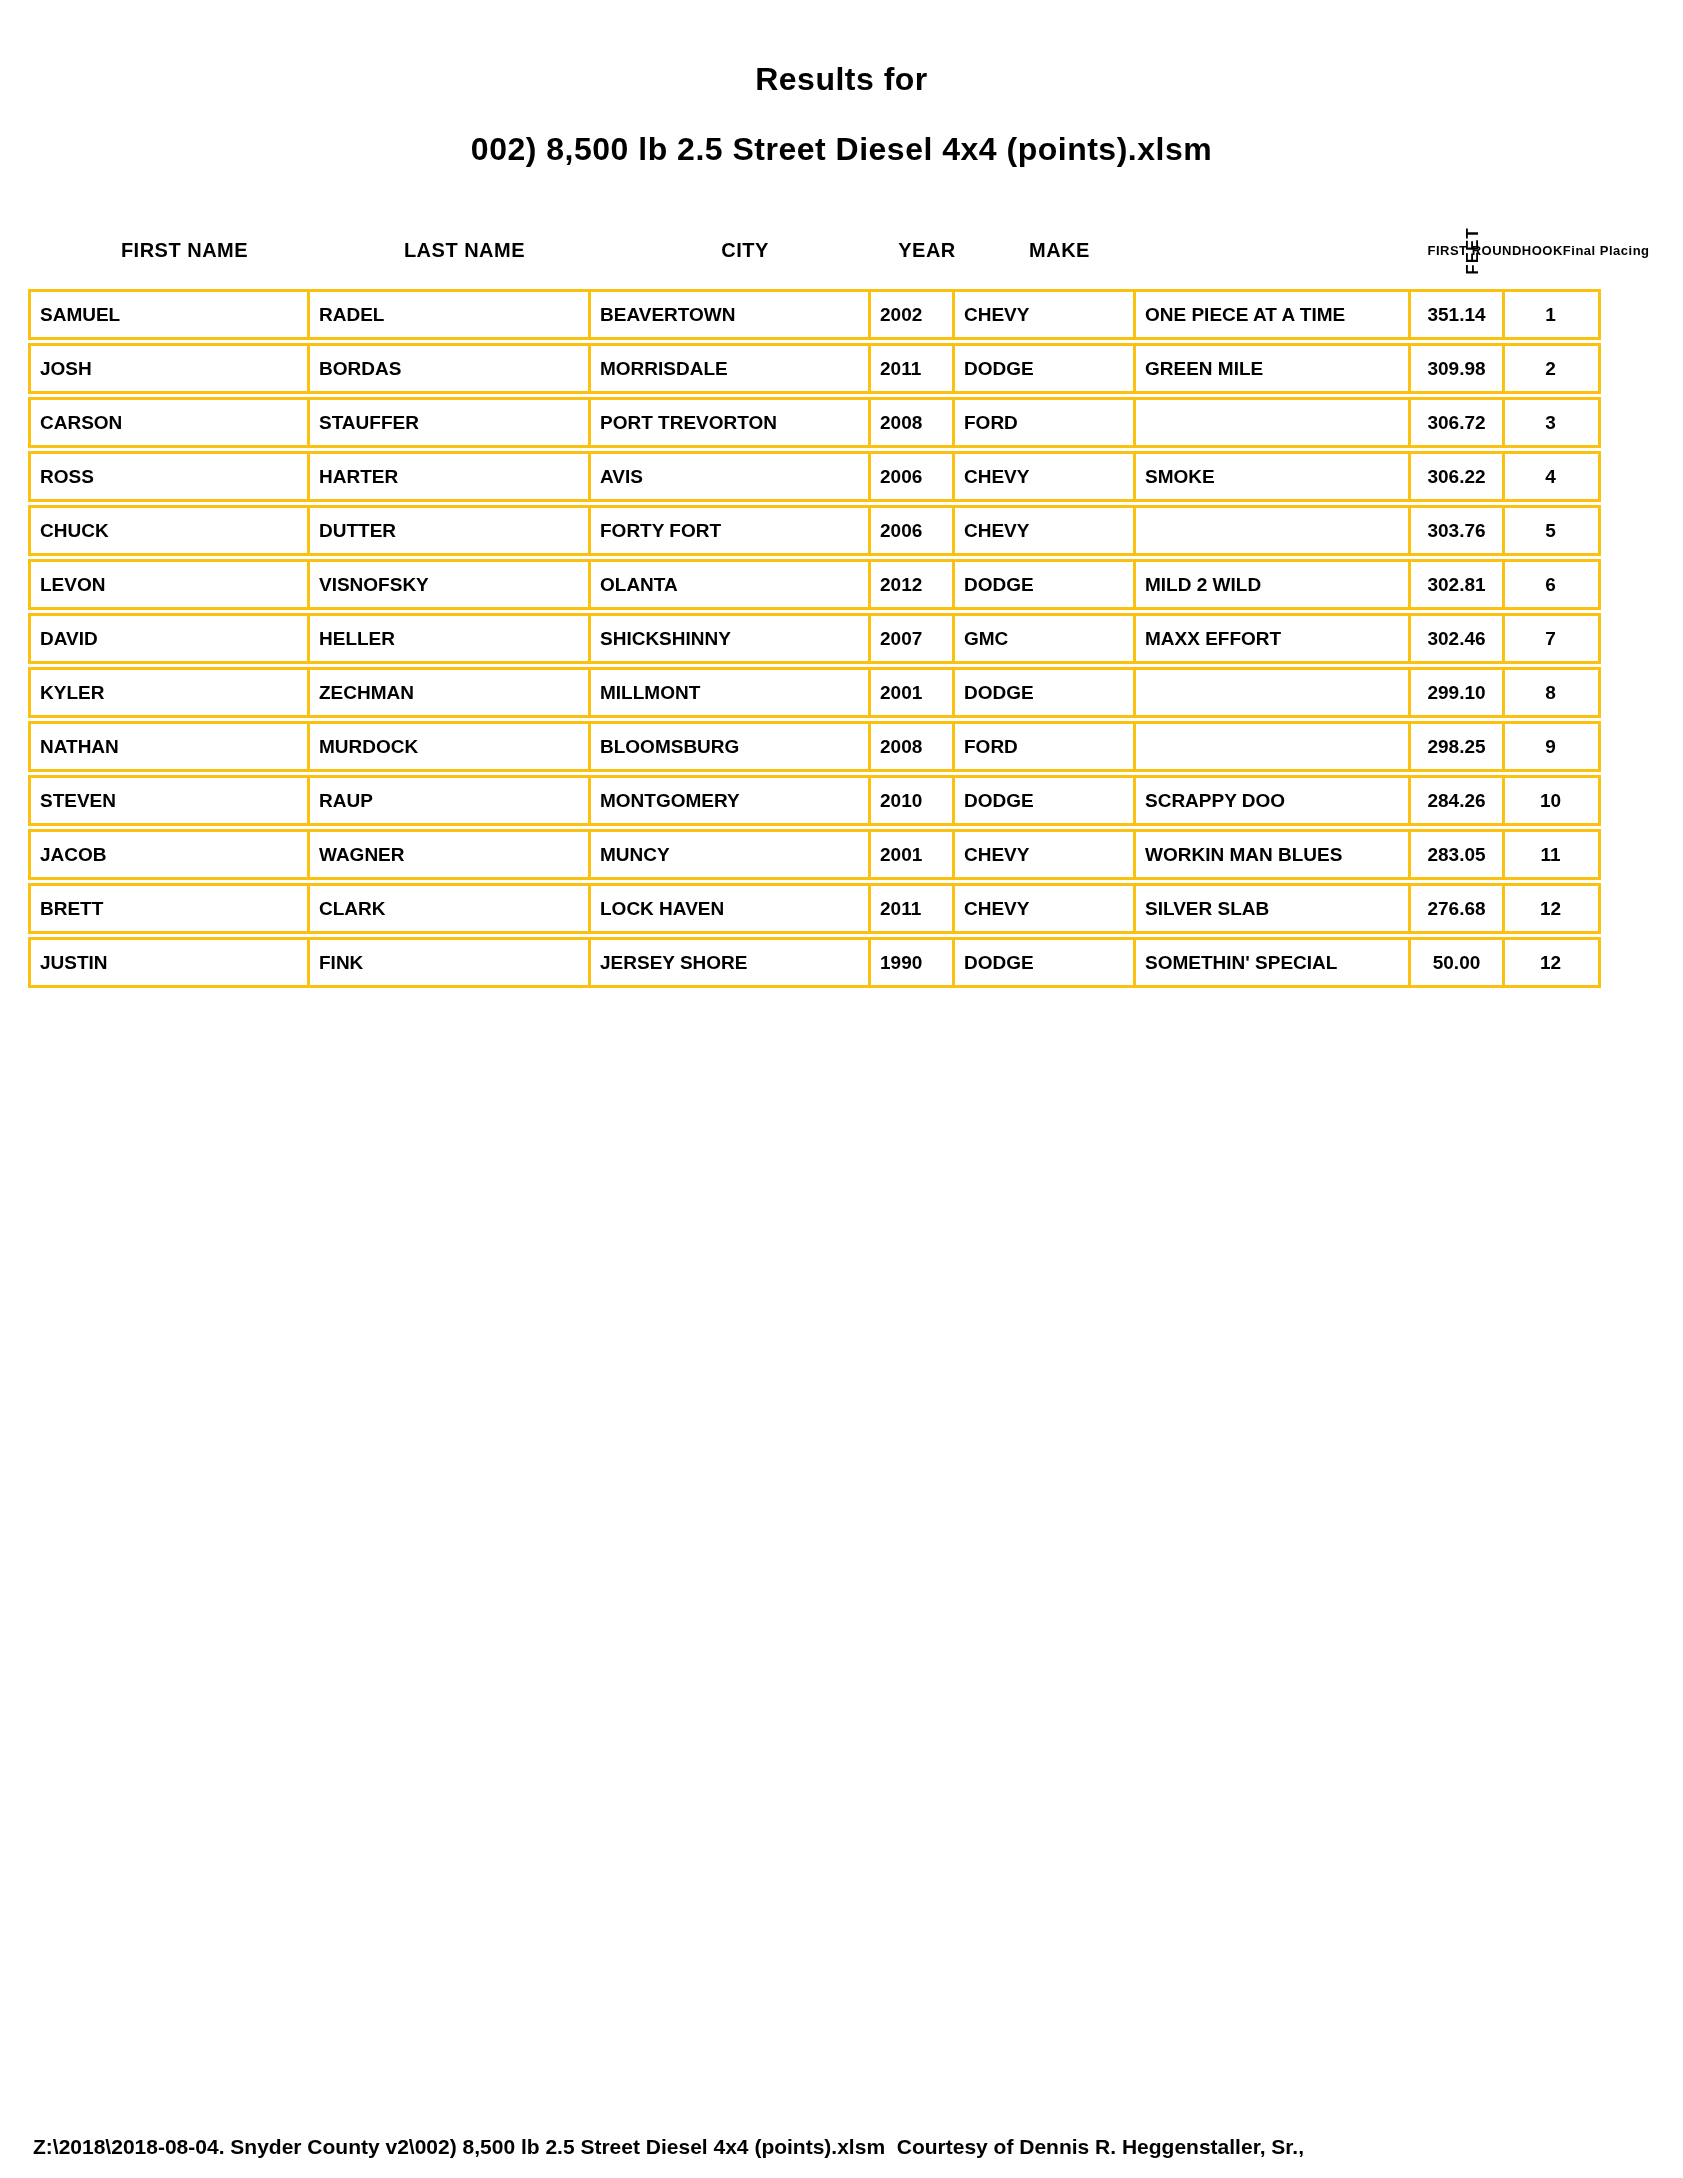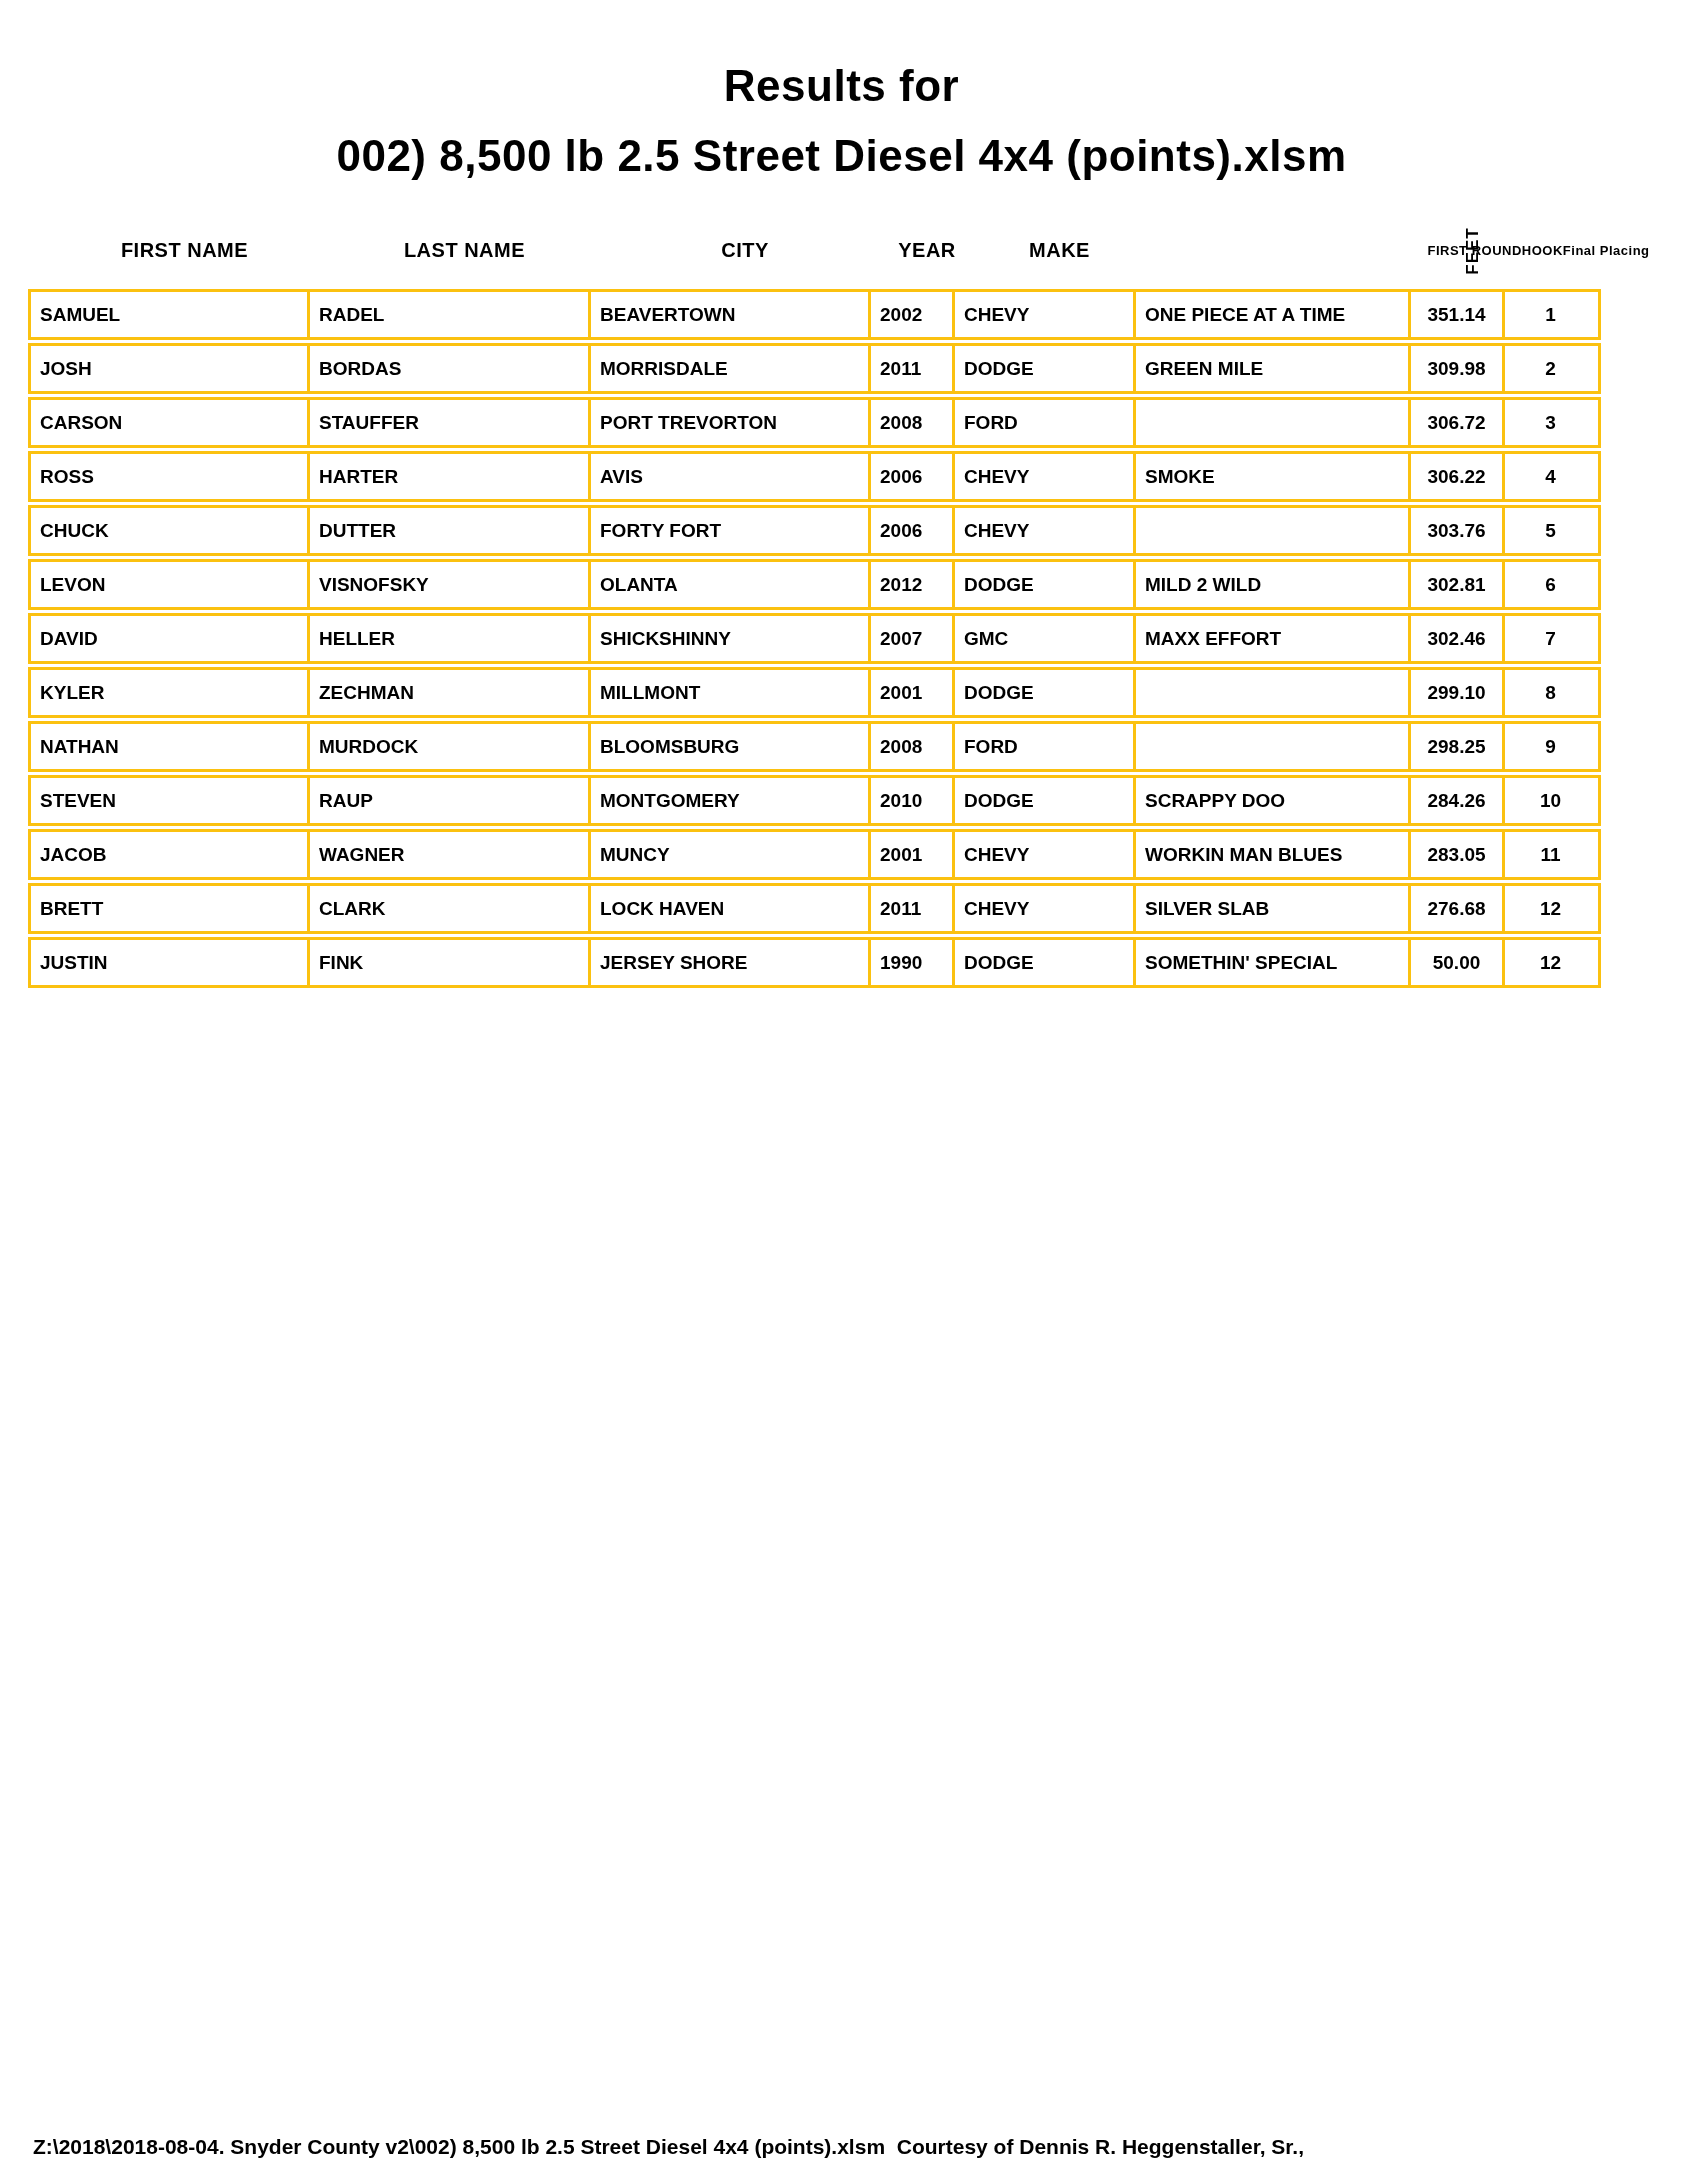--- a/index.html
+++ b/index.html
@@ -16,21 +16,21 @@
     color: #000000;
     overflow: hidden;
   }
   
   .title-line {
     position: absolute;
     left: 0;
     width: 1683px;
     text-align: center;
     font-weight: bold;
-    font-size: 44px;
+    font-size: 32px;
     letter-spacing: 0.5px;
     white-space: nowrap;
   }
   #title1 { top: 61px; }
   #title2 { top: 131px; }
 
   
   .col-header {
     position: absolute;
     top: 216px;

